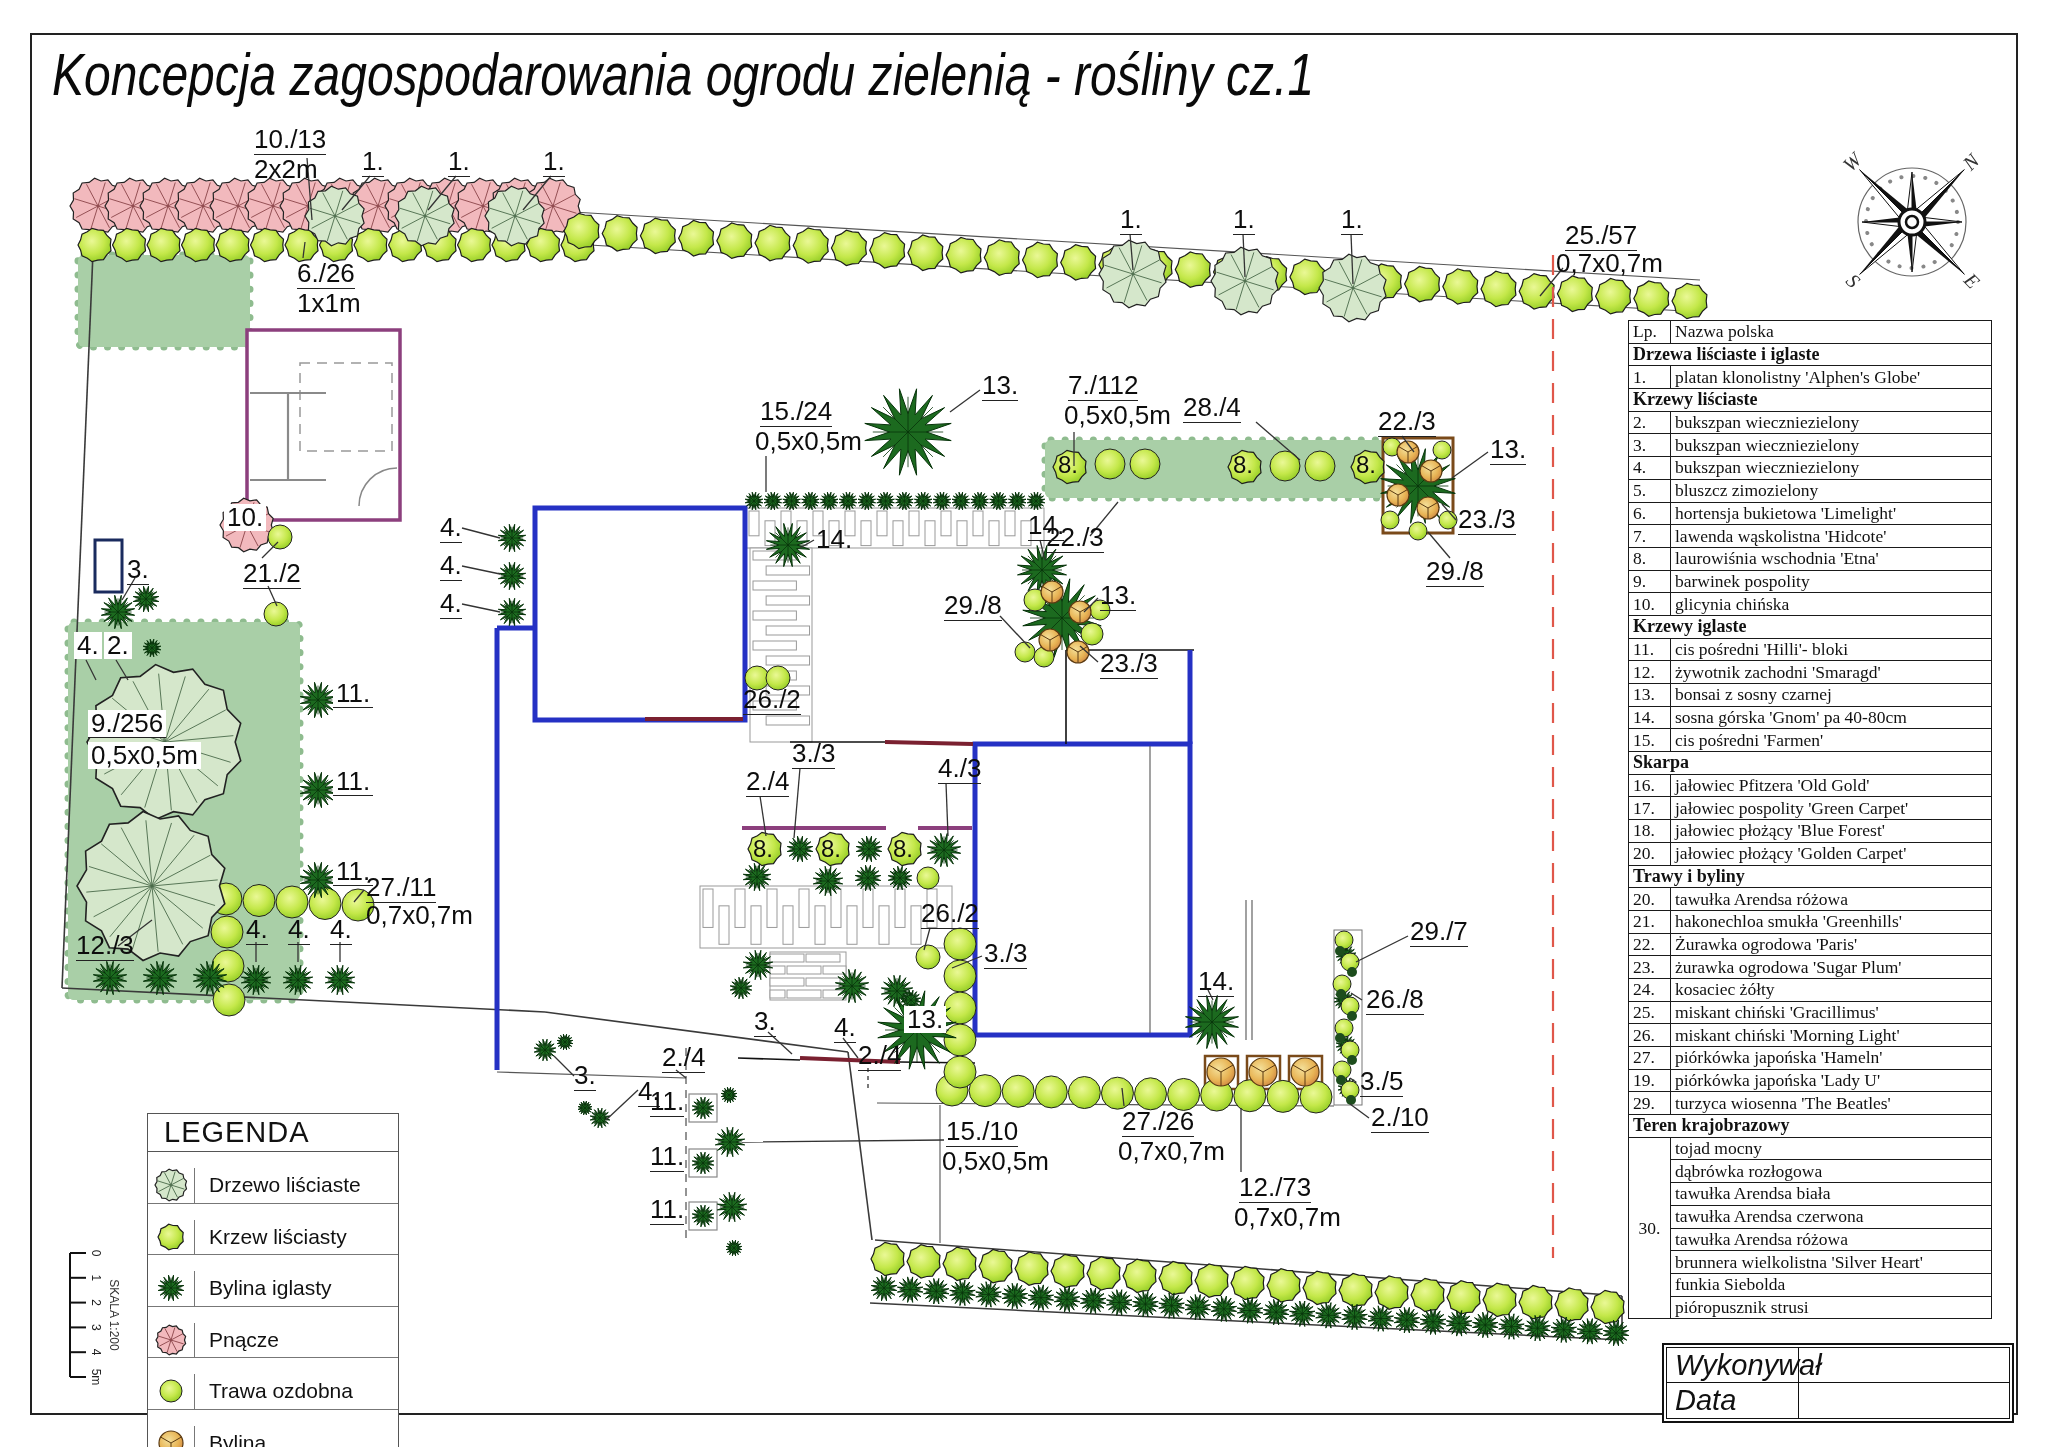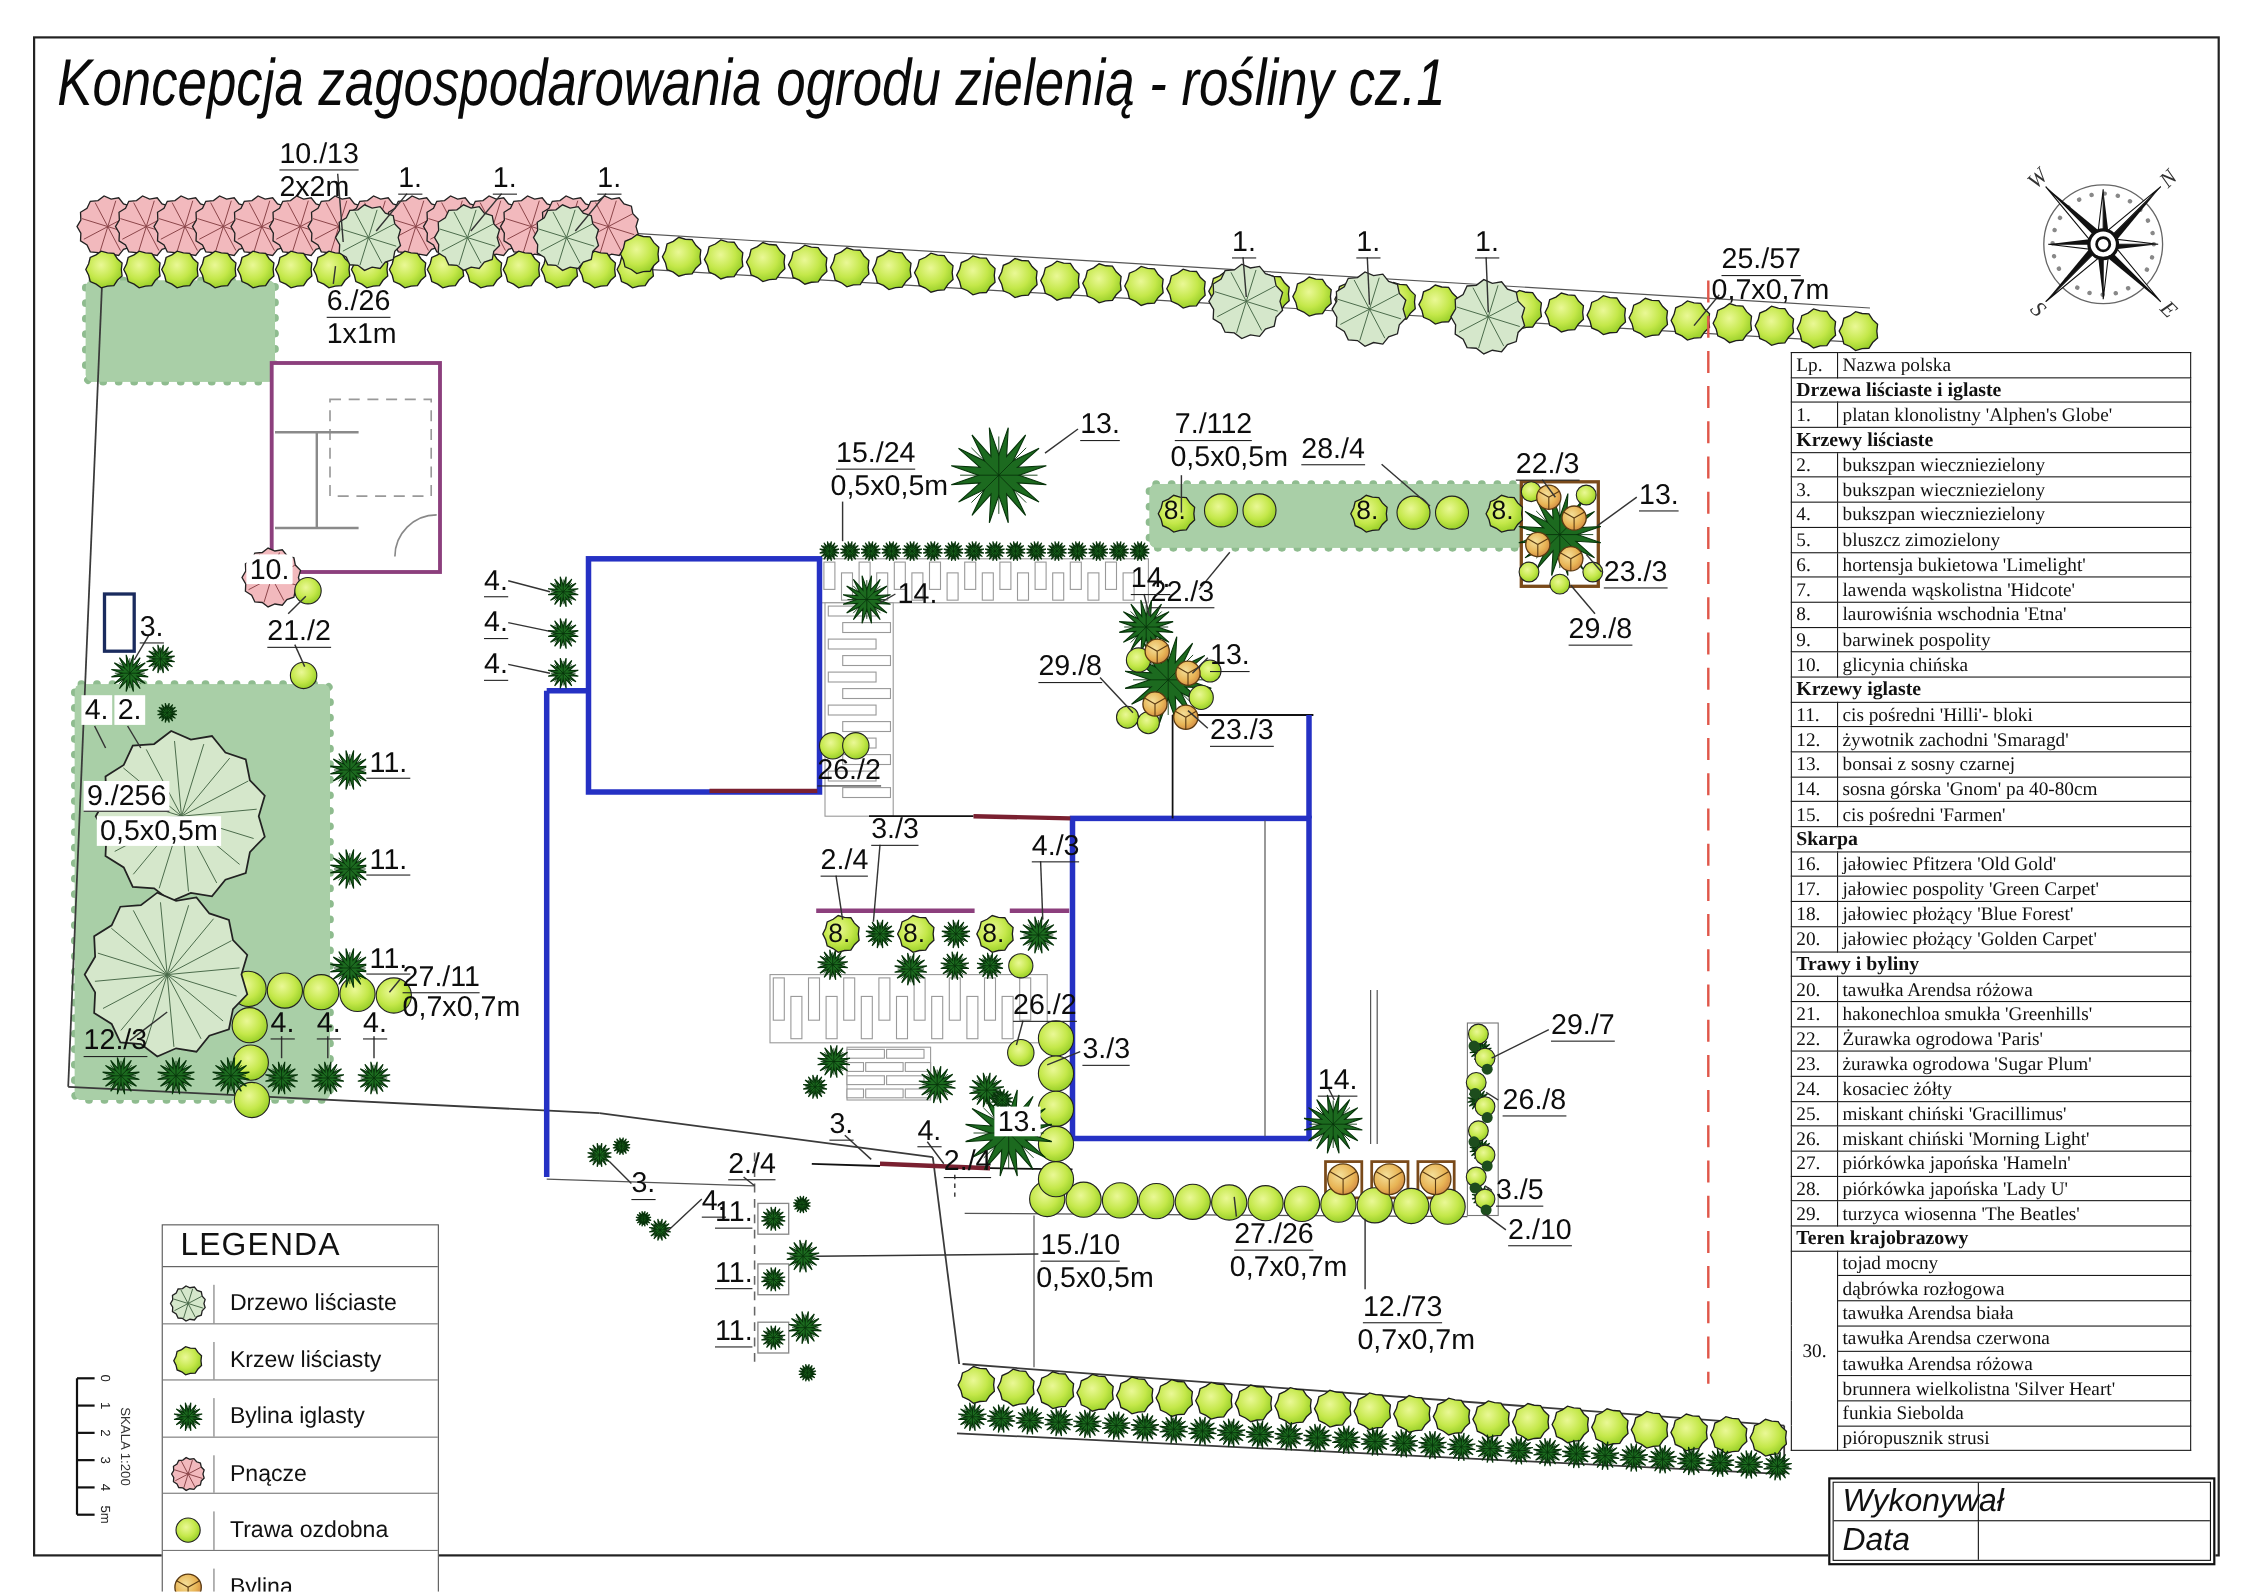--- a/index.html
+++ b/index.html
@@ -2099,21 +2099,21 @@
       <div class="plan-label ul" style="left: 858px; top: 1042px;">2./4</div>
       <div class="plan-label box" style="left: 904px; top: 1006px;">13.</div>
       <div class="plan-label ul" style="left: 440px; top: 514px;">4.</div>
       <div class="plan-label ul" style="left: 440px; top: 552px;">4.</div>
       <div class="plan-label ul" style="left: 440px; top: 590px;">4.</div>
       <div class="plan-label ul" style="left: 127px; top: 556px;">3.</div>
       <div class="plan-label box" style="left: 74px; top: 632px;">4.</div>
       <div class="plan-label box" style="left: 104px; top: 632px;">2.</div>
       <div class="plan-label box" style="left: 224px; top: 504px;">10.</div>
       <div class="plan-label ul" style="left: 243px; top: 560px;">21./2</div>
-      <div class="plan-label ul box" style="left: 76px; top: 710px;">9./256</div>
+      <div class="plan-label ul box" style="left: 88px; top: 710px;">9./256</div>
       <div class="plan-label box" style="left: 88px; top: 742px;">0,5x0,5m</div>
       <div class="plan-label ul box" style="left: 333px; top: 680px;">11.</div>
       <div class="plan-label ul box" style="left: 333px; top: 768px;">11.</div>
       <div class="plan-label ul box" style="left: 333px; top: 858px;">11.</div>
       <div class="plan-label ul" style="left: 76px; top: 932px;">12./3</div>
       <div class="plan-label ul" style="left: 366px; top: 874px;">27./11</div>
       <div class="plan-label" style="left: 366px; top: 902px;">0,7x0,7m</div>
       <div class="plan-label ul" style="left: 246px; top: 916px;">4.</div>
       <div class="plan-label ul" style="left: 288px; top: 916px;">4.</div>
       <div class="plan-label ul" style="left: 330px; top: 916px;">4.</div>
@@ -2269,21 +2269,21 @@
           </tr>
           <tr>
             <td>26.</td>
             <td>miskant chiński 'Morning Light'</td>
           </tr>
           <tr>
             <td>27.</td>
             <td>piórkówka japońska 'Hameln'</td>
           </tr>
           <tr>
-            <td>28.</td>
+            <td>19.</td>
             <td>piórkówka japońska 'Lady U'</td>
           </tr>
           <tr>
             <td>29.</td>
             <td>turzyca wiosenna 'The Beatles'</td>
           </tr>
           <tr>
             <td colspan="2" class="sec">Teren krajobrazowy</td>
           </tr>
           <tr>

